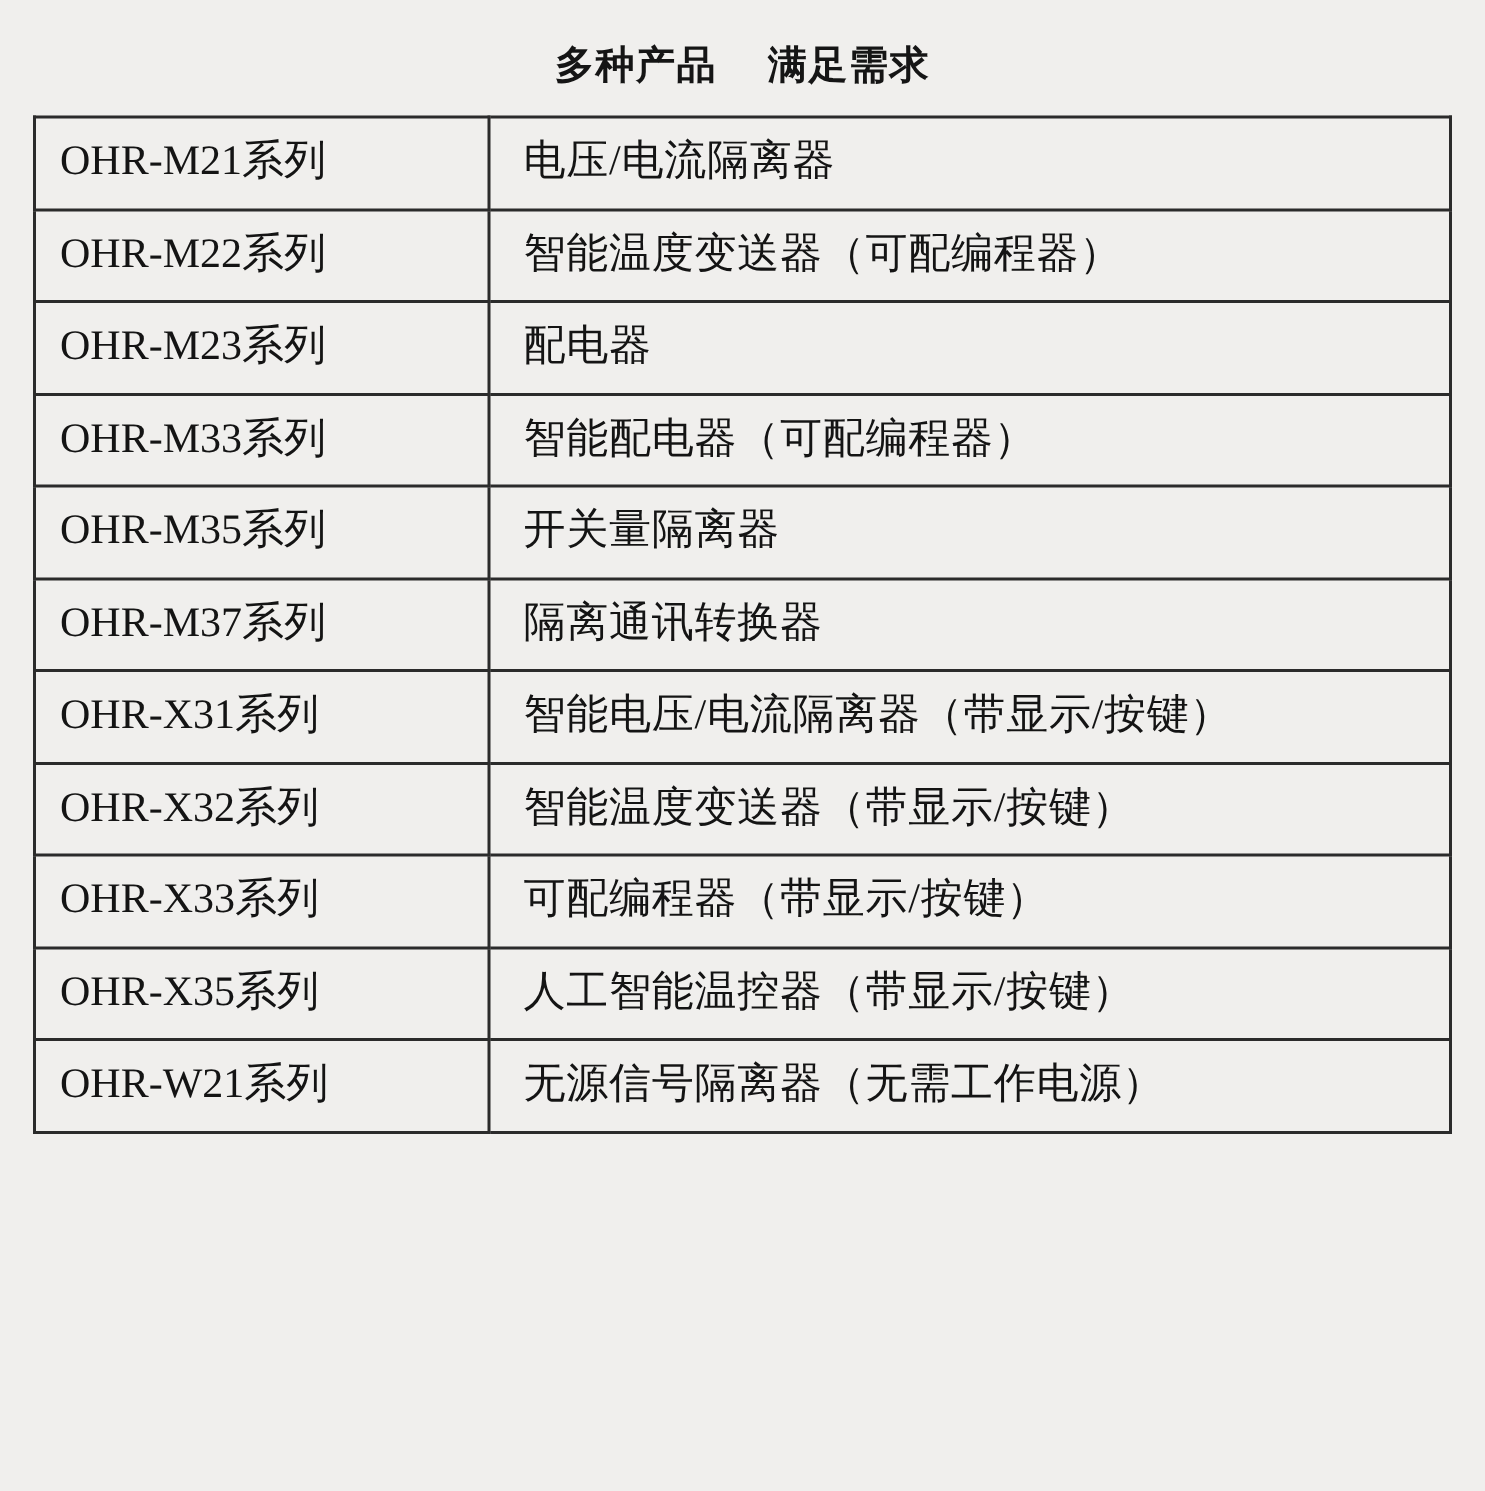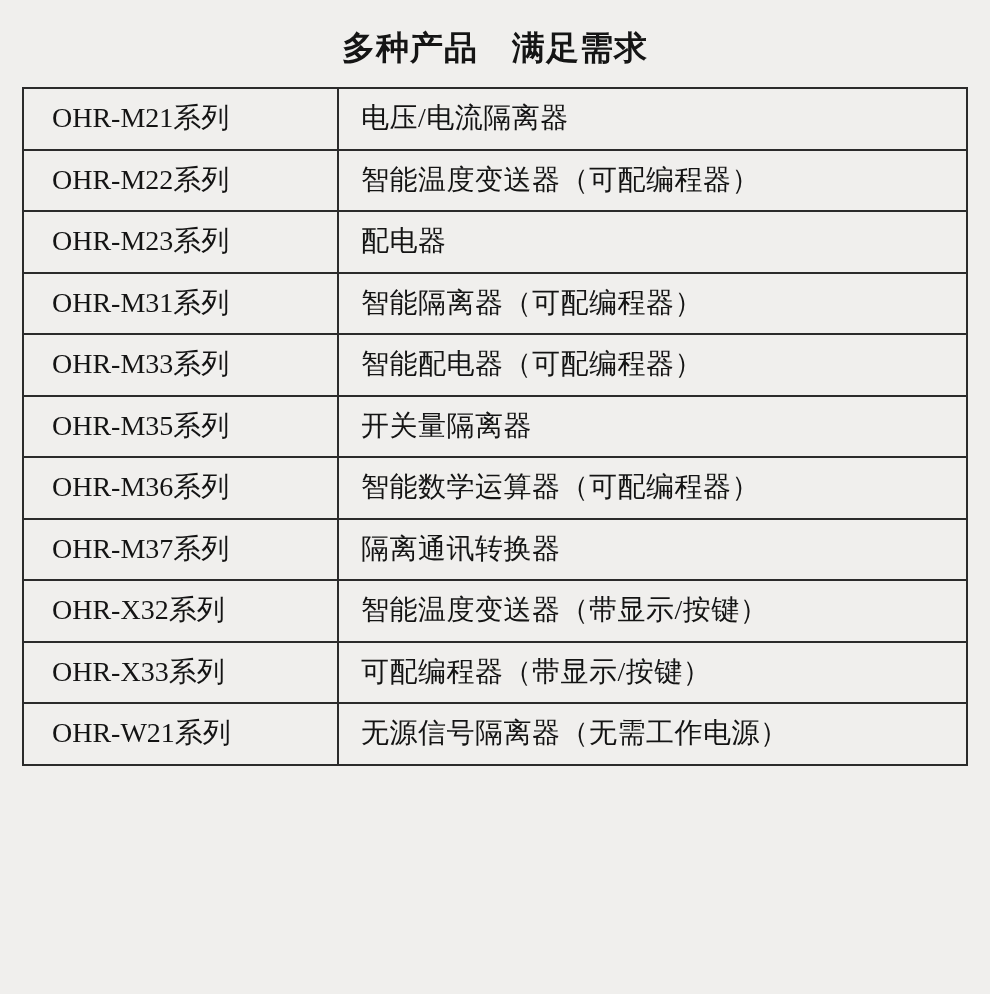--- a/index.html
+++ b/index.html
@@ -16,21 +16,21 @@
   }
   .page {
     width: 990px;
     height: 994px;
     box-sizing: border-box;
     padding: 0;
     position: relative;
   }
   .title {
     text-align: center;
-    font-size: 33px;
+    font-size: 26px;
     font-weight: bold;
     letter-spacing: 1px;
     padding-top: 26px;
     padding-bottom: 16px;
     color: #151515;
     font-family: "Liberation Sans", "DejaVu Sans", sans-serif;
   }
   .title .gap {
     display: inline-block;
     width: 34px;
@@ -40,21 +40,21 @@
   }
   table.product-table {
     border-collapse: collapse;
     width: 946px;
     table-layout: fixed;
     background: #f0efed;
   }
   table.product-table td {
     border: 2px solid #2b2b2b;
     height: 59.5px;
-    padding: 0 0 0 28px;
+    padding: 0 0 0 16px;
     font-size: 28px;
     line-height: 1.1;
     vertical-align: middle;
     white-space: nowrap;
     overflow: hidden;
     font-family: "Liberation Serif", "DejaVu Serif", serif;
     font-weight: normal;
     color: #141414;
   }
   table.product-table td.model {
@@ -84,46 +84,46 @@
         </tr>
         <tr>
           <td class="model">OHR-M22系列</td>
           <td class="desc">智能温度变送器（可配编程器）</td>
         </tr>
         <tr>
           <td class="model">OHR-M23系列</td>
           <td class="desc">配电器</td>
         </tr>
         <tr>
-          <td class="model">OHR-M31系列</td>
-          <td class="desc">智能隔离器（可配编程器）</td>
-        </tr>
-        <tr>
           <td class="model">OHR-M33系列</td>
           <td class="desc">智能配电器（可配编程器）</td>
         </tr>
         <tr>
           <td class="model">OHR-M35系列</td>
           <td class="desc">开关量隔离器</td>
         </tr>
         <tr>
-          <td class="model">OHR-M36系列</td>
-          <td class="desc">智能数学运算器（可配编程器）</td>
+          <td class="model">OHR-M37系列</td>
+          <td class="desc">隔离通讯转换器</td>
         </tr>
         <tr>
-          <td class="model">OHR-M37系列</td>
-          <td class="desc">隔离通讯转换器</td>
+          <td class="model">OHR-X31系列</td>
+          <td class="desc">智能电压/电流隔离器（带显示/按键）</td>
         </tr>
         <tr>
           <td class="model">OHR-X32系列</td>
           <td class="desc">智能温度变送器（带显示/按键）</td>
         </tr>
         <tr>
           <td class="model">OHR-X33系列</td>
           <td class="desc">可配编程器（带显示/按键）</td>
+        </tr>
+        <tr>
+          <td class="model">OHR-X35系列</td>
+          <td class="desc">人工智能温控器（带显示/按键）</td>
         </tr>
         <tr>
           <td class="model">OHR-W21系列</td>
           <td class="desc">无源信号隔离器（无需工作电源）</td>
         </tr>
       </tbody>
     </table>
   </div>
 
 </div>

